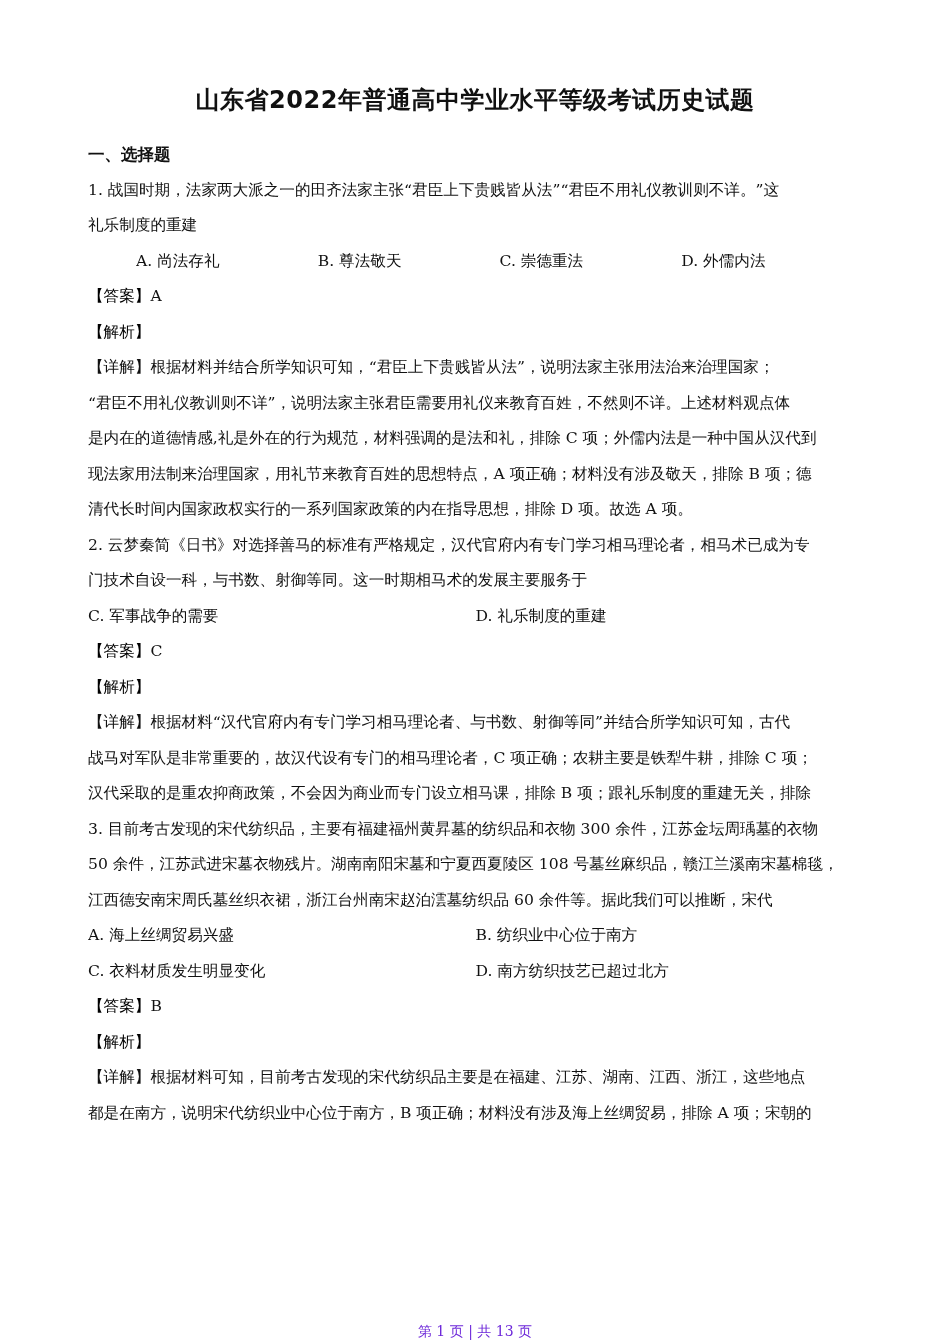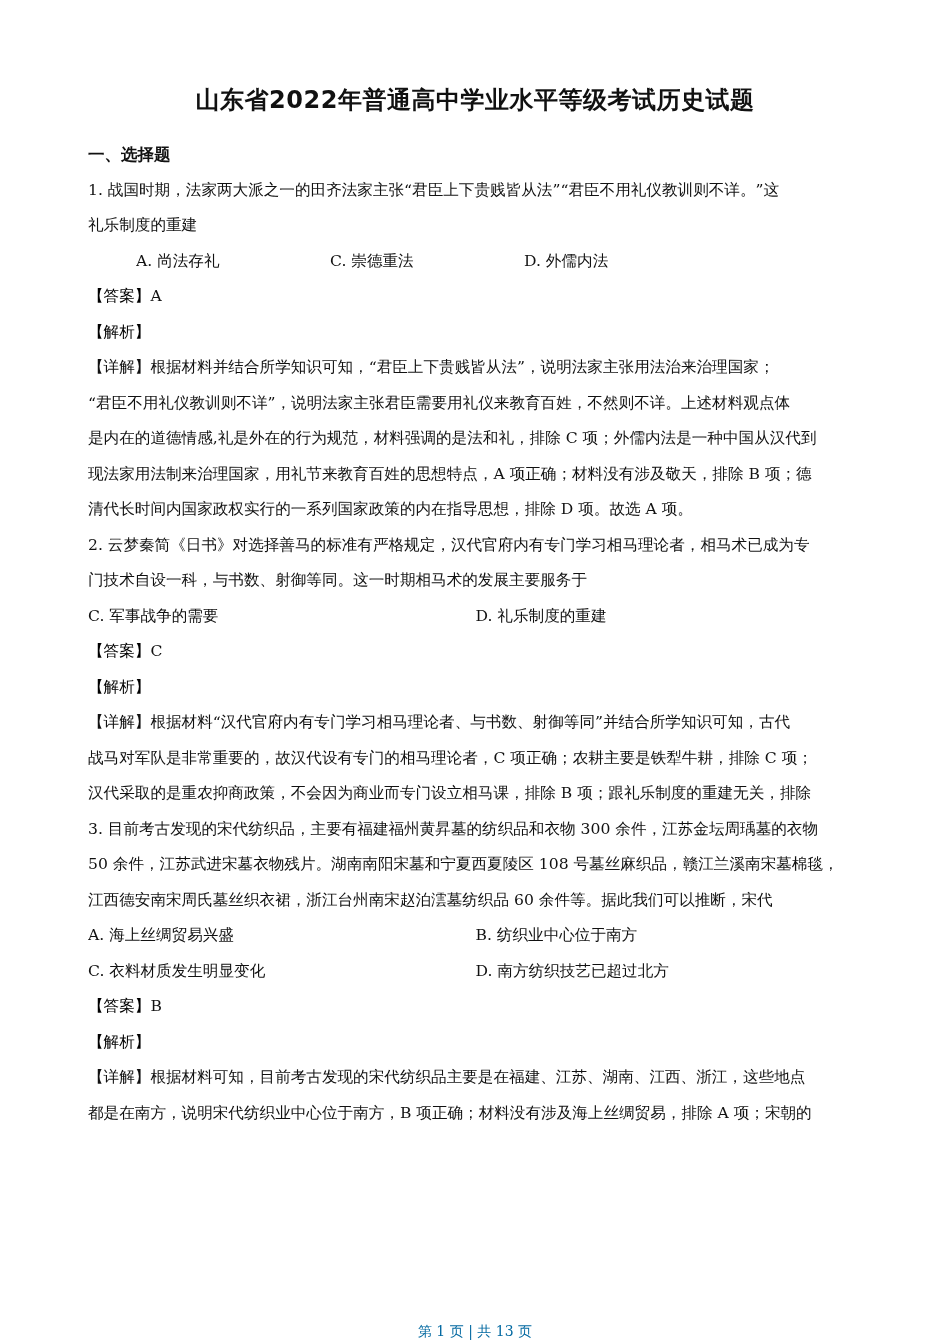--- a/index.html
+++ b/index.html
@@ -20,37 +20,38 @@
       overflow: hidden;
     }
     .section-heading { font-weight: bold; font-size: 16.5px; font-family: "DejaVu Sans", "Liberation Sans", sans-serif; }
     .opts4 { display: flex; margin-left: 48px; }
     .opts4 .opt { width: 194px; }
     .opts2 { display: flex; }
     .opts2 .opt { width: 388px; }
     .label-blue { color: #000000; }
     .footer {
       position: absolute; top: 1323px; left: 0; width: 950px; text-align: center;
-      font-size: 14px; color: #0369a1;
+      font-size: 14px; color: #6d28d9;
     }
   </style>
 </head>
 <body>
 
 <div class="page">
   <div class="title">山东省2022年普通高中学业水平等级考试历史试题</div>
 
   <div class="content">
     <div class="line section-heading">一、选择题</div>
 
     <div>
       <div class="line">1. 战国时期，法家两大派之一的田齐法家主张“君臣上下贵贱皆从法”“君臣不用礼仪教训则不详。”这</div>
       <div class="line">礼乐制度的重建</div>
       <div class="line opts4">
         <span class="opt">A. 尚法存礼</span>
+        <span class="opt">B. 尊法敬天</span>
         <span class="opt">C. 崇德重法</span>
         <span class="opt">D. 外儒内法</span>
       </div>
       <div class="line"><span class="label-blue">【答案】</span><span>A</span></div>
       <div class="line"><span class="label-blue">【解析】</span></div>
       <div class="line"><span>【详解】</span><span>根据材料并结合所学知识可知，“君臣上下贵贱皆从法”，说明法家主张用法治来治理国家；</span></div>
       <div class="line">“君臣不用礼仪教训则不详”，说明法家主张君臣需要用礼仪来教育百姓，不然则不详。上述材料观点体</div>
       <div class="line">是内在的道德情感,礼是外在的行为规范，材料强调的是法和礼，排除 C 项；外儒内法是一种中国从汉代到</div>
       <div class="line">现法家用法制来治理国家，用礼节来教育百姓的思想特点，A 项正确；材料没有涉及敬天，排除 B 项；德</div>
       <div class="line">清代长时间内国家政权实行的一系列国家政策的内在指导思想，排除 D 项。故选 A 项。</div>

